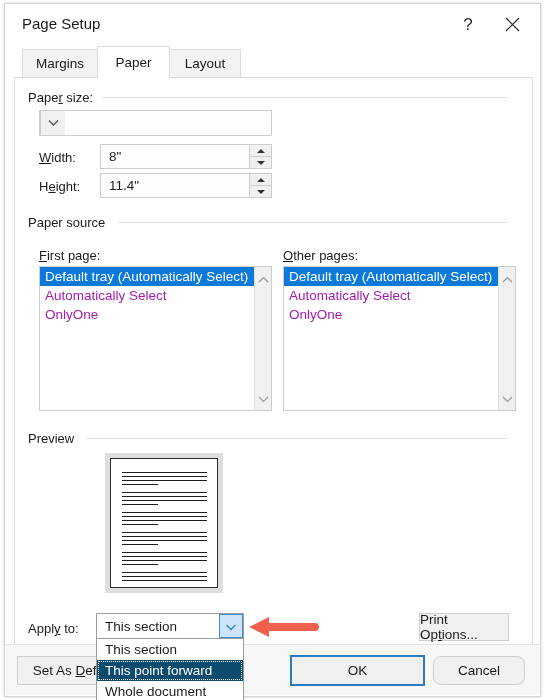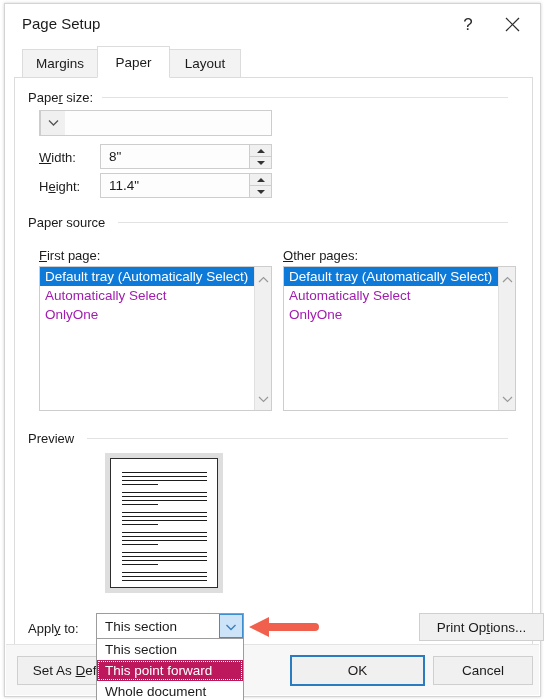--- a/index.html
+++ b/index.html
@@ -250,21 +250,21 @@
     z-index: 50;
   }
   .apply-opt {
     height: 21px; line-height: 21px;
     padding-left: 8px;
     font-size: 13.5px; color: #1b1b1b;
     white-space: nowrap;
     cursor: default;
   }
   .apply-opt.hl {
-    background: #be185d;
+    background: #0c4a6e;
     color: #ffffff;
     outline: 1px dotted #ffffff;
     outline-offset: -2px;
   }
 
   
   .annot-arrow {
     position: absolute;
     left: 244px; top: 612px;
     z-index: 60;
@@ -439,33 +439,33 @@
               <div class="pv-line"></div>
           </div>
         </div>
       </div>
     </div>
 
     <div class="fld-label" style="left:13px; top:543px;">
       <span>Appl</span><span class="u">y</span><span> to:</span>
     </div>
 
-    <div class="btn" style="left:404px; top:535px; width:125px; height:28px;">
+    <div class="btn" style="left:404px; top:535px; width:90px; height:28px;">
       <span><span>Print Op</span><span class="u">t</span><span>ions...</span></span>
     </div>
   </div>
 
   <div class="footer">
     <div class="btn" style="left:11px; top:11px; width:117px; height:29px;">
       <span><span>Set As </span><span class="u">D</span><span>efault</span></span>
     </div>
     <div class="btn focus" style="left:284px; top:10px; width:135px; height:31px;">
       <span>OK</span>
     </div>
-    <div class="btn" style="left:427px; top:11px; width:100px; height:29px;">
+    <div class="btn" style="left:427px; top:11px; width:92px; height:29px;border-radius:8px;">
       <span>Cancel</span>
     </div>
   </div>
 
   <div class="apply-combo">
     <div class="val">This section</div>
     <div class="apply-arrow">
       <span>
         <svg width="12" height="8" viewBox="0 0 12 8">
           <polyline points="1.5,2 6,6.5 10.5,2" fill="none" stroke="#3b7fbf" stroke-width="1.4"></polyline>

